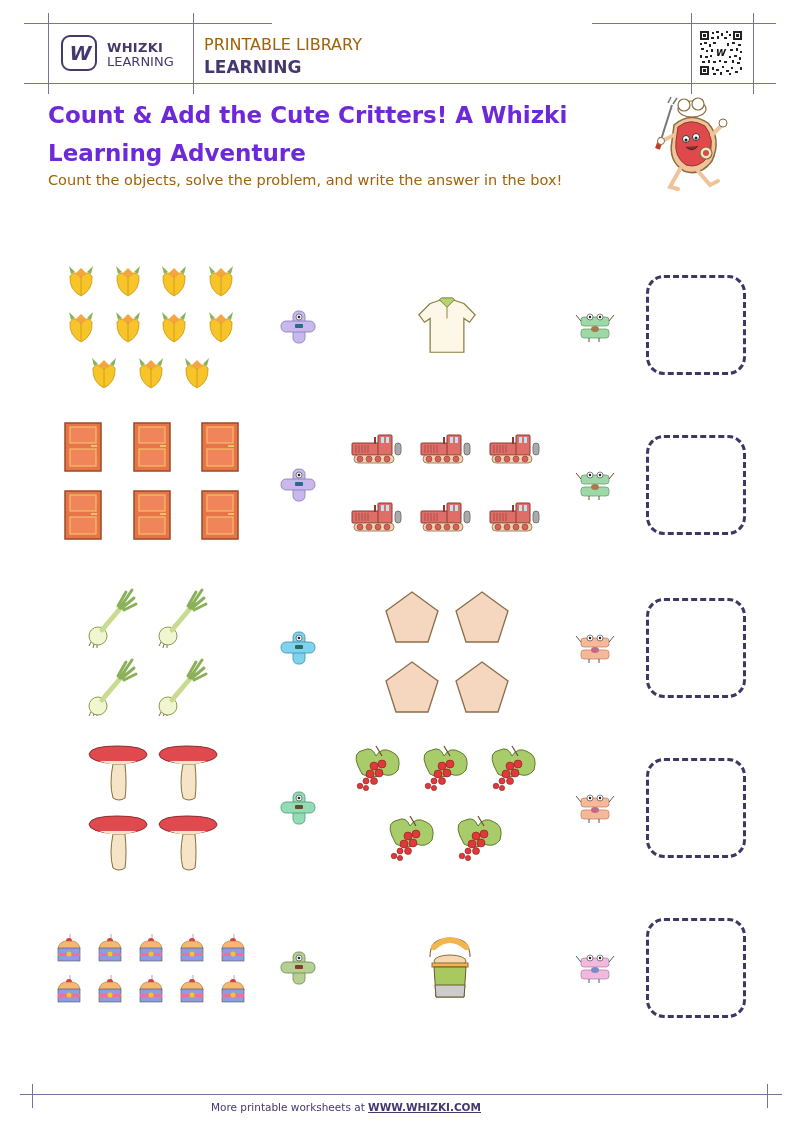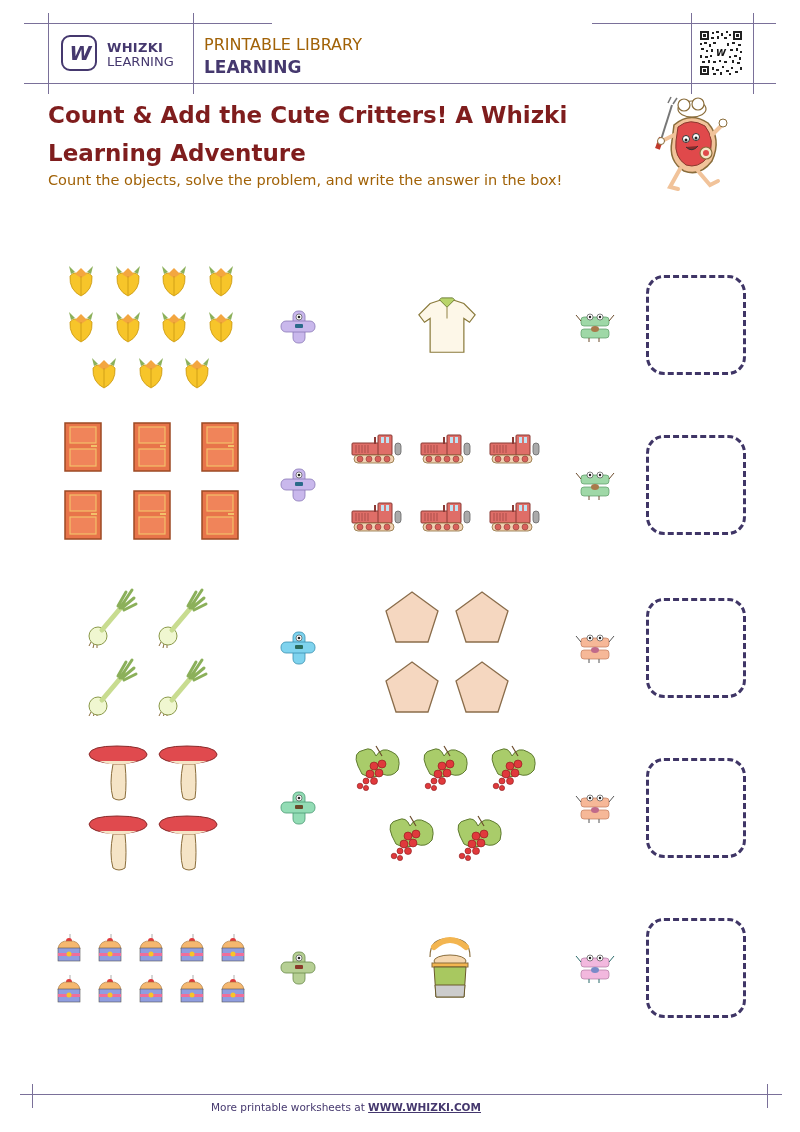--- a/index.html
+++ b/index.html
@@ -12,21 +12,21 @@
 
   .logo-box { position: absolute; left: 61px; top: 35px; width: 36px; height: 36px; border: 2.5px solid #45386e; border-radius: 9px; display: flex; align-items: center; justify-content: center; }
   .logo-w { font-family: "DejaVu Sans", sans-serif; font-weight: bold; font-style: italic; font-size: 20px; color: #45386e; letter-spacing: -3px; }
   .brand1 { position: absolute; left: 107px; top: 40px; font-size: 13px; color: #45386e; letter-spacing: 0.3px; font-weight: bold; }
   .brand2 { position: absolute; left: 107px; top: 54px; font-size: 13px; font-weight: normal; color: #45386e; }
   .hdr1 { position: absolute; left: 204px; top: 35px; font-size: 16px; color: #a16207; }
   .hdr2 { position: absolute; left: 204px; top: 57px; font-size: 17px; font-weight: bold; color: #45386e; }
 
   .qr { position: absolute; left: 699px; top: 30px; width: 44px; height: 46px; }
 
-  .title { position: absolute; left: 48px; top: 96px; width: 560px; font-size: 23px; font-weight: bold; line-height: 38px; color: #7f1d1d; }
+  .title { position: absolute; left: 48px; top: 96px; width: 560px; font-size: 23px; font-weight: bold; line-height: 38px; color: #6d28d9; }
   .subtitle { position: absolute; left: 48px; top: 172px; font-size: 14.5px; color: #a16207; }
 
   .mascot { position: absolute; left: 650px; top: 95px; width: 80px; height: 100px; }
 
   .row { position: absolute; left: 0; width: 800px; }
   .item { position: absolute; }
   .op { position: absolute; width: 44px; height: 44px; }
   .answer-box { position: absolute; left: 646px; width: 100px; height: 100px; border: 3px dashed #3f3566; border-radius: 18px; }
 
   .footer-text { position: absolute; top: 1101px; left: 0; width: 692px; text-align: center; font-size: 10.5px; color: #45386e; }

